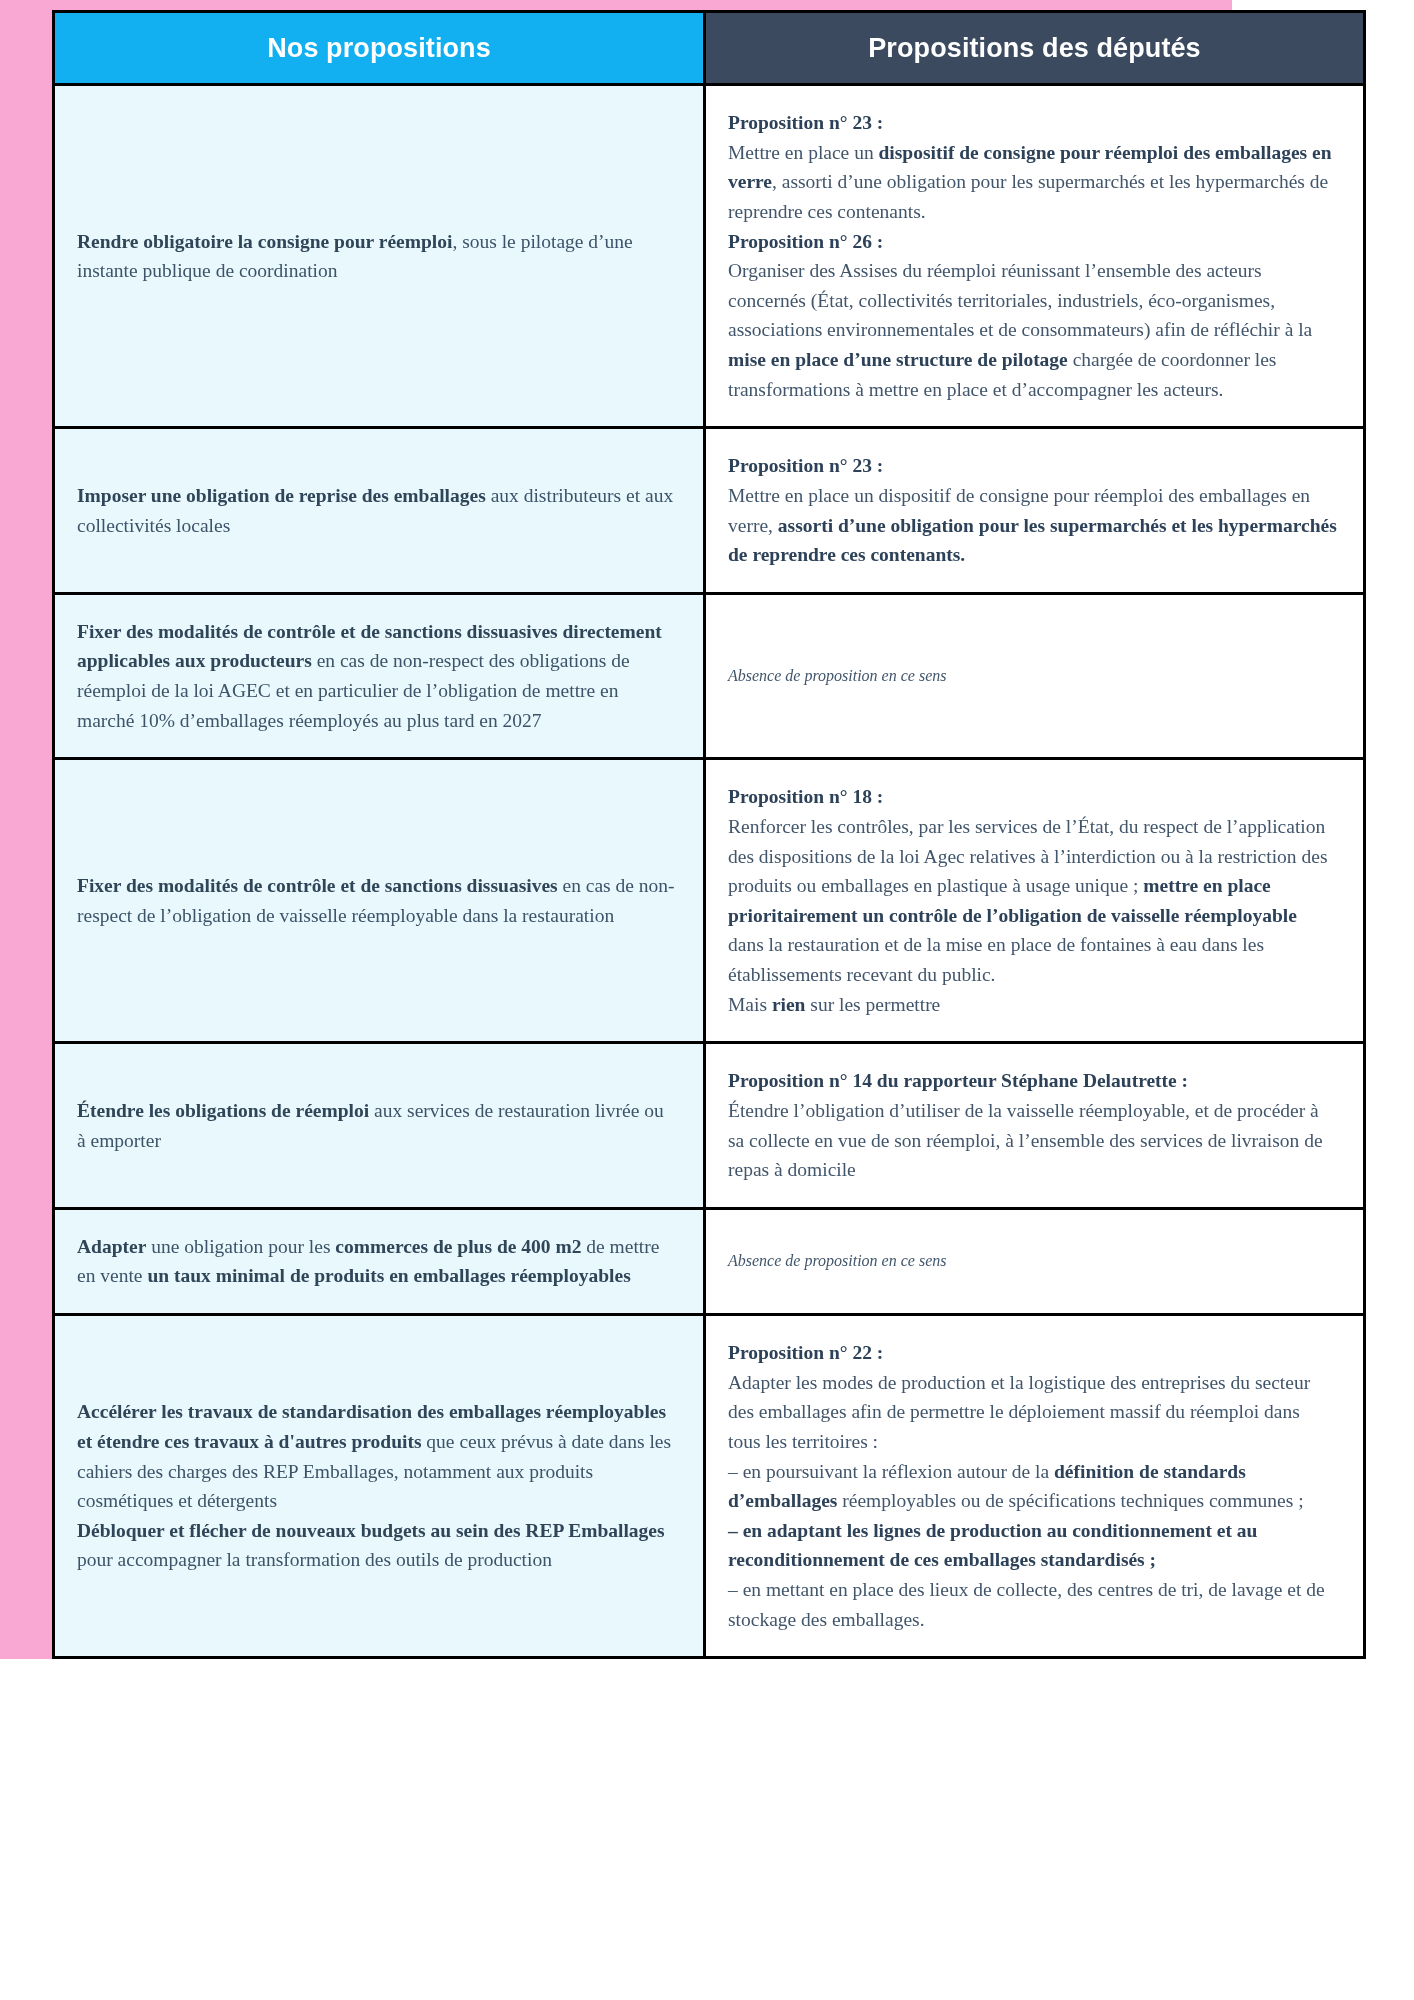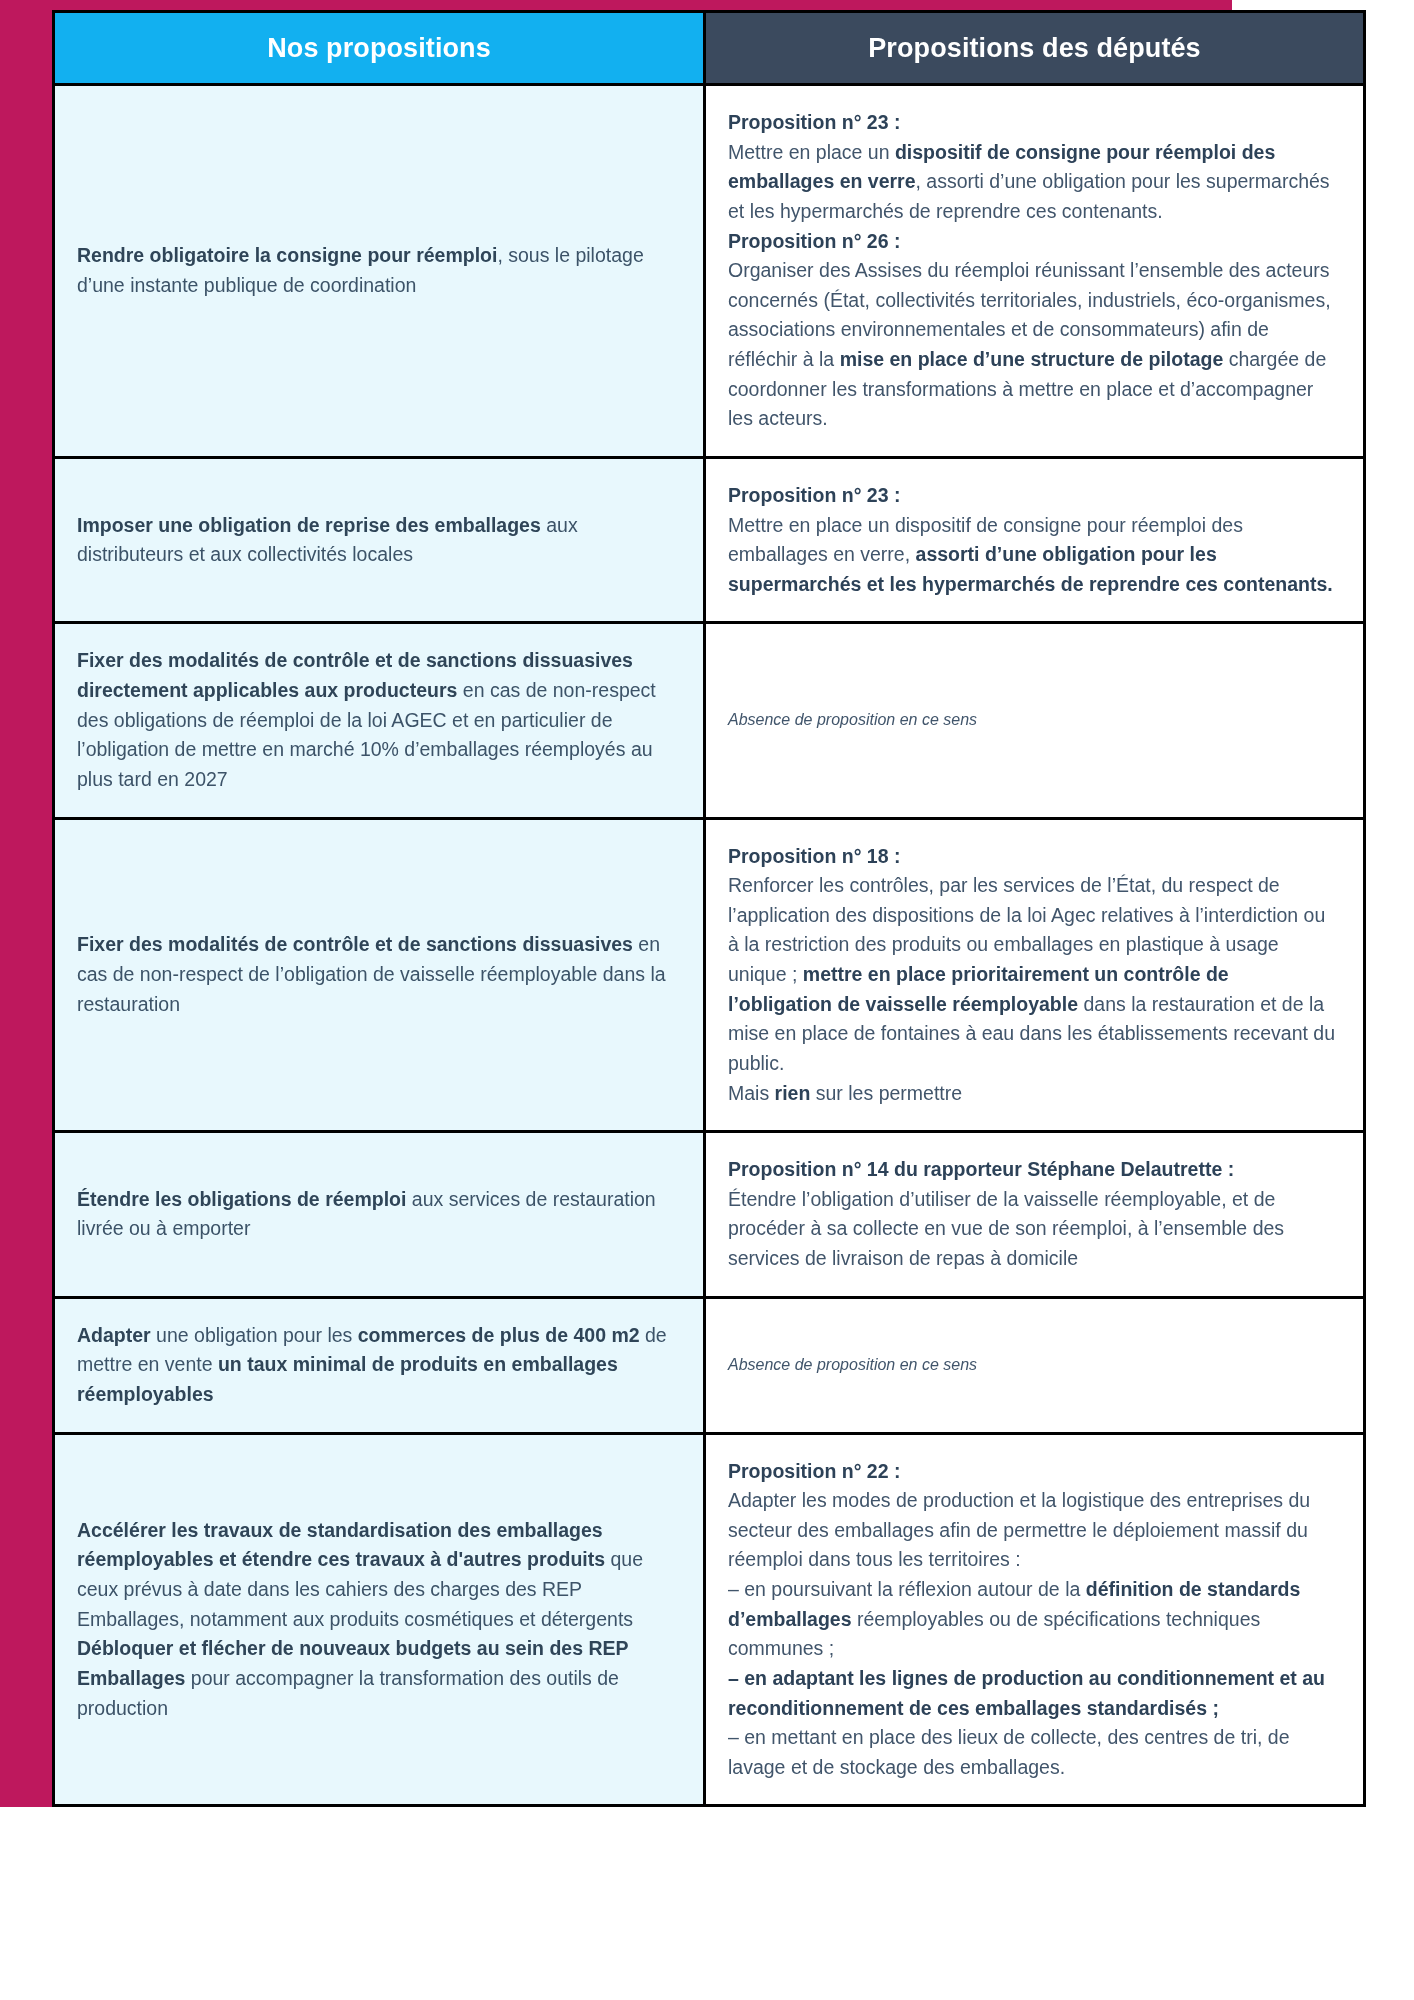--- a/index.html
+++ b/index.html
@@ -11,21 +11,21 @@
     width: 1414px;
     font-family: "Liberation Sans", "DejaVu Sans", sans-serif;
     color: #3c4f63;
     -webkit-font-smoothing: antialiased;
   }
 
   .sheet {
     width: 1232px;
     box-sizing: border-box;
     padding: 10px 45px 0 52px;
-    background: #be185d;
+    background: #f9a8d4;
   }
 
   table.compare {
     width: 1311px;
     border-collapse: collapse;
     table-layout: fixed;
   }
 
   table.compare col.c1 { width: 651px; }
   table.compare col.c2 { width: 660px; }
@@ -46,20 +46,21 @@
   thead th.head-left  { background: #12B0F0; }
   thead th.head-right { background: #3B4A5E; }
 
   
   tbody td {
     border: 3px solid #000000;
     vertical-align: middle;
     padding: 22px 26px 22px 22px;
     font-size: 19.5px;
     line-height: 1.52;
+    font-family: Liberation Serif, serif;
   }
   tbody td.col-left {
     background: #E8F8FD;
     color: #3c5368;
   }
   tbody td.col-right {
     background: #ffffff;
     color: #41556b;
   }
 

